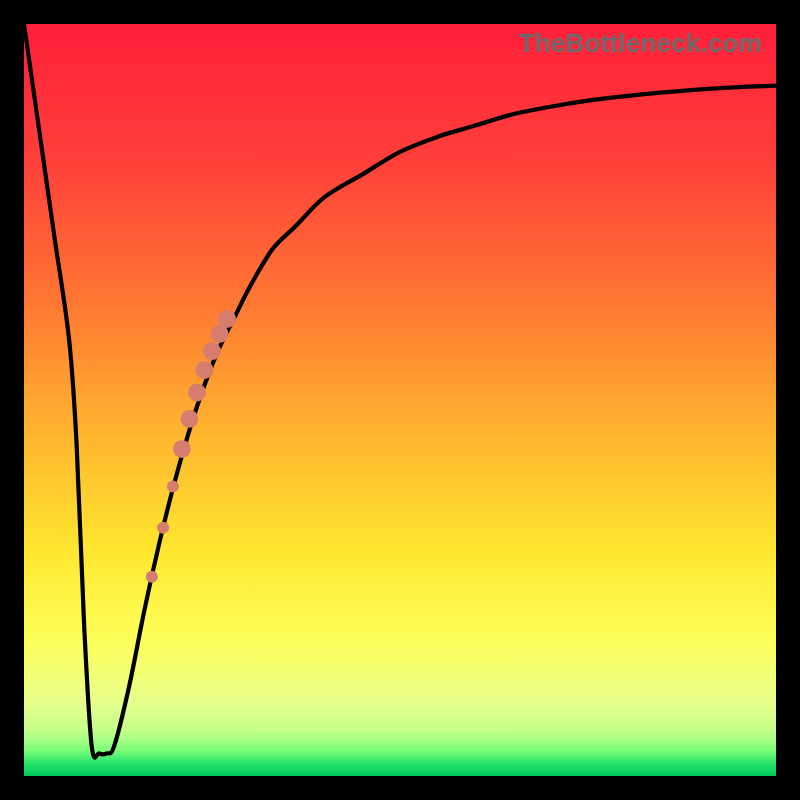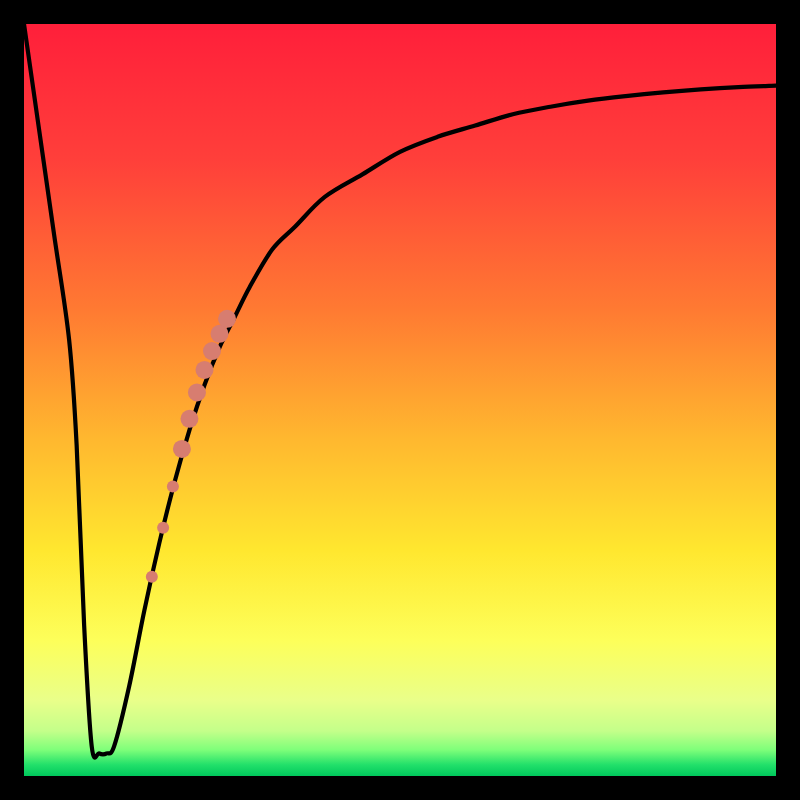--- a/index.html
+++ b/index.html
@@ -70,14 +70,15 @@
           <circle cx="148.90" cy="462.48" r="6" fill="#d77d70"></circle>
           <circle cx="157.92" cy="424.88" r="9" fill="#d77d70"></circle>
           <circle cx="165.44" cy="394.80" r="9" fill="#d77d70"></circle>
           <circle cx="172.96" cy="368.48" r="9" fill="#d77d70"></circle>
           <circle cx="180.48" cy="345.92" r="9" fill="#d77d70"></circle>
           <circle cx="188.00" cy="327.12" r="9" fill="#d77d70"></circle>
           <circle cx="195.52" cy="309.82" r="9" fill="#d77d70"></circle>
           <circle cx="203.04" cy="294.78" r="9" fill="#d77d70"></circle>
         </g>
     </svg>
+    <div class="watermark">TheBottleneck.com</div>
   </div>
 </div>
 
 </body></html>

